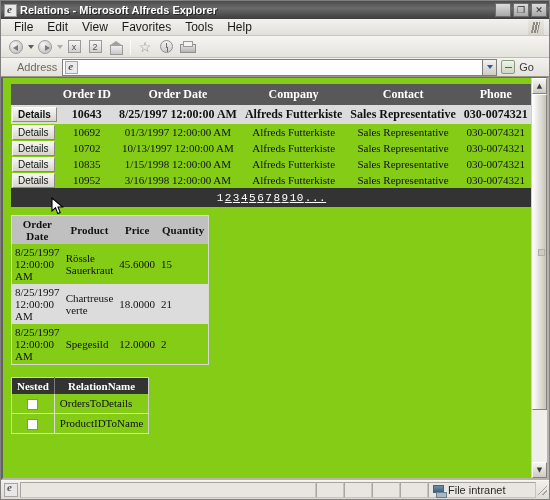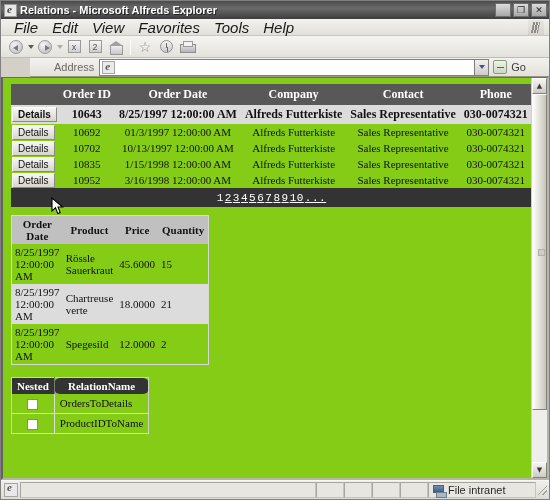--- a/index.html
+++ b/index.html
@@ -57,21 +57,21 @@
 
   
   .menubar {
     height:17px; flex:0 0 17px;
     background:linear-gradient(180deg,#f2f1ee,#e2e0da);
     border-bottom:1px solid #c8c5bc;
     display:flex; align-items:center; padding-left:6px;
     position:relative;
   }
   .menu-item {
-    font-size:15px; color:#1a1a1a; padding:1px 7px; white-space:nowrap;font-style:italic;
+    font-size:12px; color:#1a1a1a; padding:1px 7px; white-space:nowrap;
   }
   .menu-logo {
     position:absolute; right:5px; top:1px; width:16px; height:15px;
     background:linear-gradient(180deg,#e9e7e1,#d6d3cb);
   }
   .menu-logo:before {
     content:""; position:absolute; left:4px; top:2px;
     width:7px; height:11px;
     background:repeating-linear-gradient(90deg,#8d8a84 0 2px,transparent 2px 3px);
     transform:skewX(-12deg);
@@ -152,21 +152,21 @@
   .tb-sep {
     width:1px; height:16px; margin:0 3px;
     background:#c3bfb6; border-right:1px solid #fbfbfa;
   }
 
   
   .addrbar {
     height:19px; flex:0 0 19px;
     background:linear-gradient(180deg,#f3f2ef,#e3e1da);
     border-bottom:1px solid #9a968d;
-    display:flex; align-items:center; padding:0 20px;margin-left:29px;
+    display:flex; align-items:center; padding:0 12px;
   }
   .addr-label {
     font-size:11px; color:#6e6a63; padding:0 5px 0 4px; white-space:nowrap;
   }
   .addr-field {
     flex:1 1 auto; height:17px; background:#fff;
     border:1px solid #7f7f7f; border-right:none;
     display:flex; align-items:center; padding-left:2px; min-width:0;
   }
   .addr-ico {
@@ -293,21 +293,21 @@
   #details-grid td.d-price { width:42px; white-space:nowrap; }
   #details-grid td.d-qty { width:30px; }
 
   
   #relations-grid { margin-top:12px; width:132px; border:1px solid #cfcfcf; }
   #relations-grid th {
     background:#333333; color:#fff; font-size:11px; font-weight:bold;
     padding:2px 5px; text-align:center; font-family:"Liberation Serif", serif;
     border-right:1px solid #7a7a7a;
   }
-  #relations-grid th:last-child { border-right:none;border-radius:6px; }
+  #relations-grid th:last-child { border-right:none; }
   #relations-grid td {
     font-size:11px; color:#111; padding:3px 5px;
     font-family:"Liberation Serif", serif;
     border-right:1px solid #dcdcdc; border-bottom:1px solid #dcdcdc;
   }
   #relations-grid td:last-child { border-right:none; }
   #relations-grid td.cb { text-align:center; width:46px; }
   .chk {
     display:inline-block; width:11px; height:11px;
     background:#fff; border:1px solid #8a8a8a;

